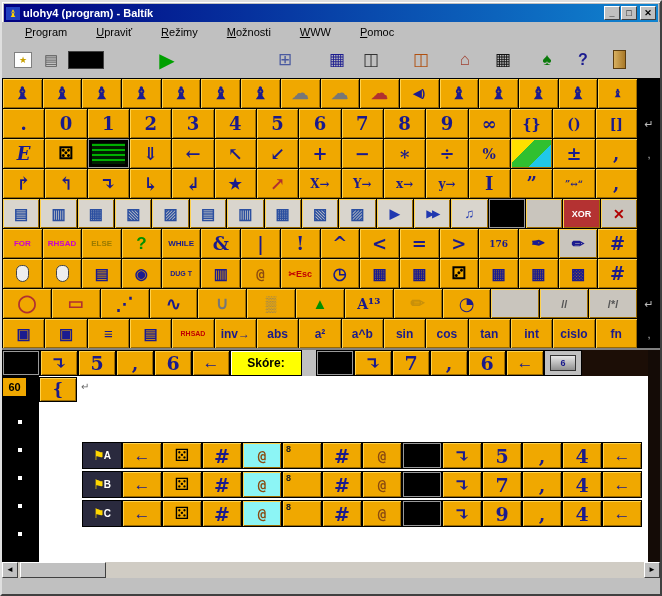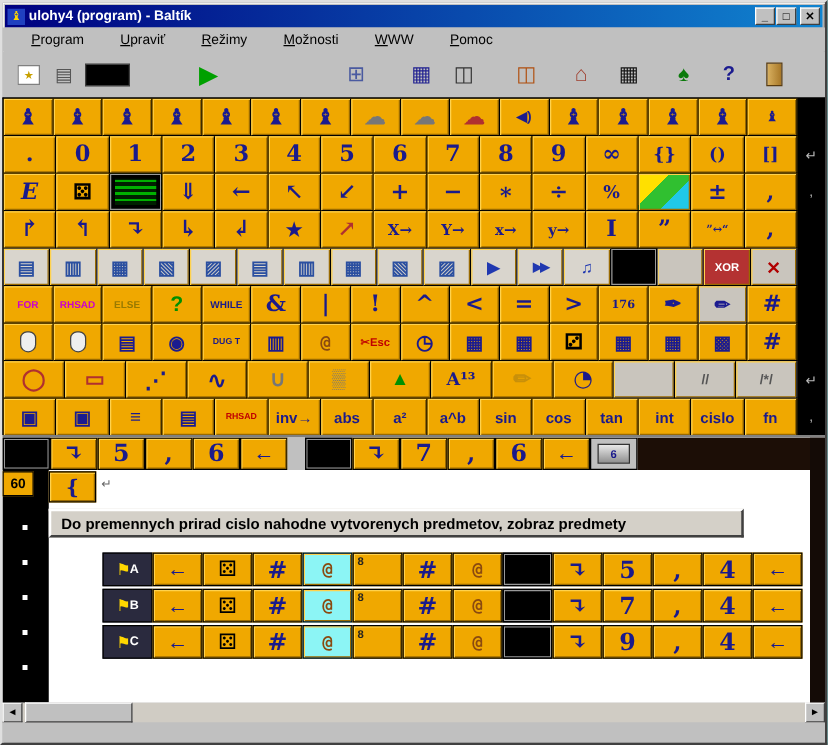--- a/index.html
+++ b/index.html
@@ -655,20 +655,21 @@
           <div class="ptile">
             <span class="bignum">,</span>
           </div>
           <div class="ptile">
             <span class="bignum">6</span>
           </div>
           <div class="ptile">
             <span class="bigarrow">←</span>
           </div>
         </div>
+      <div class="scoreTile">Skóre:</div>
       <div class="stripGap"></div>
       <div class="stripTiles">
           <div class="ptile blackCell"></div>
           <div class="ptile">
             <span class="bignum">↴</span>
           </div>
           <div class="ptile">
             <span class="bignum">7</span>
           </div>
           <div class="ptile">
@@ -691,21 +692,20 @@
     <div class="lmargin">
         <div class="dot" style="top: 44px;"></div>
         <div class="dot" style="top: 72px;"></div>
         <div class="dot" style="top: 100px;"></div>
         <div class="dot" style="top: 128px;"></div>
         <div class="dot" style="top: 156px;"></div>
       </div>
     <div class="lineNum">60</div>
     <div class="braceTile">{</div>
     <div class="crlf">↵</div>
-    <div class="tooltip">Do premennych prirad cislo nahodne vytvorenych predmetov, zobraz predmety</div>
     <div>
         <div class="pgrow" style="top: 92px;">
           <div class="ptile flagCell">
             <span class="flagG">⚑</span>
             <span class="flagL">A</span>
           </div>
           <div class="ptile">
             <span class="bigarrow">←</span>
           </div>
           <div class="ptile">

